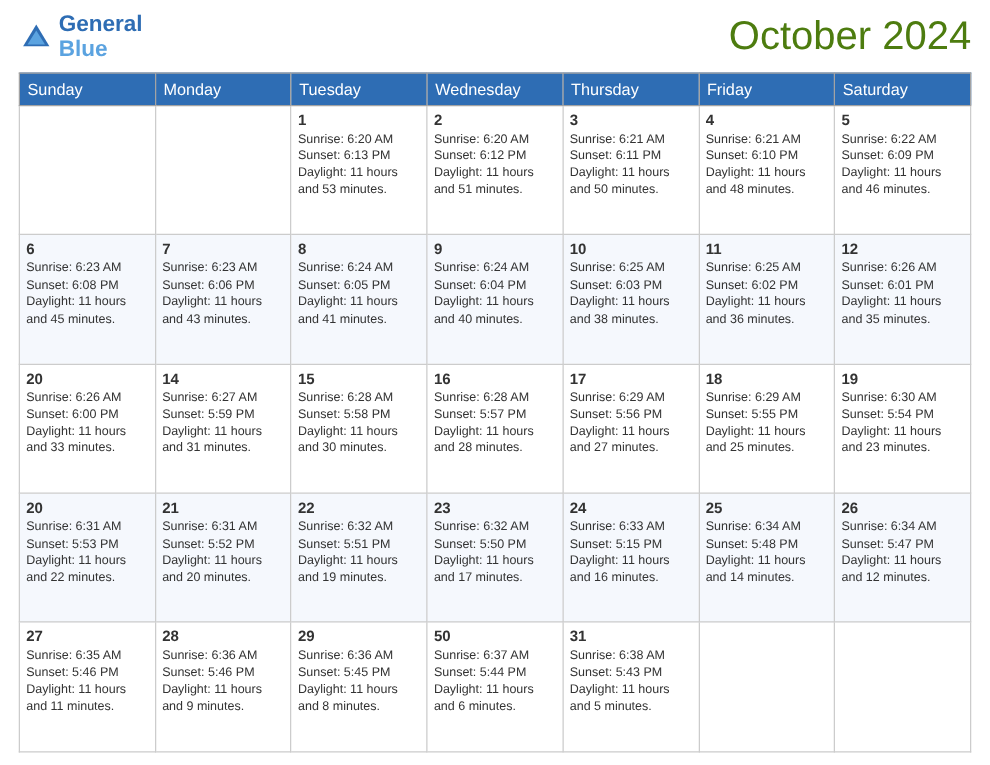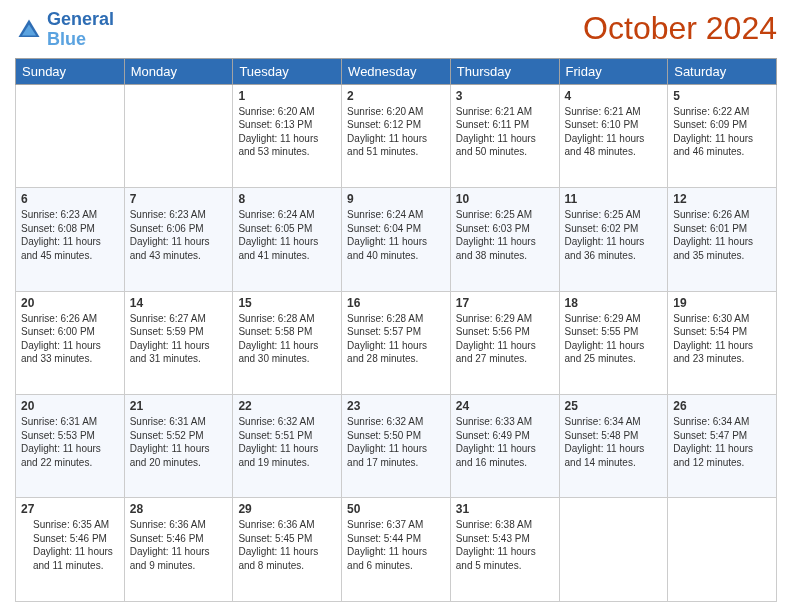--- a/index.html
+++ b/index.html
@@ -37,21 +37,21 @@
     .logo-icon {
       width: 28px;
       height: 28px;
     }
     .title-block {
       text-align: right;
     }
     .month-title {
       font-size: 32px;
       font-weight: normal;
-      color: #c2410c;
+      color: #4d7c0f;
     }
     .location-title {
       font-size: 15px;
       color: #444;
     }
     .calendar {
       flex: 1;
       border: 1px solid #ccc;
       border-collapse: collapse;
       width: 100%;
@@ -268,40 +268,40 @@
           </td>
           <td>
             <span class="day-num">23</span>
             <div class="cell-text" style="white-space: pre-line;">Sunrise: 6:32 AM
 Sunset: 5:50 PM
 Daylight: 11 hours and 17 minutes.</div>
           </td>
           <td>
             <span class="day-num">24</span>
             <div class="cell-text" style="white-space: pre-line;">Sunrise: 6:33 AM
-Sunset: 6:49 PM
+Sunset: 5:15 PM
 Daylight: 11 hours and 16 minutes.</div>
           </td>
           <td>
             <span class="day-num">25</span>
             <div class="cell-text" style="white-space: pre-line;">Sunrise: 6:34 AM
 Sunset: 5:48 PM
 Daylight: 11 hours and 14 minutes.</div>
           </td>
           <td>
             <span class="day-num">26</span>
             <div class="cell-text" style="white-space: pre-line;">Sunrise: 6:34 AM
 Sunset: 5:47 PM
 Daylight: 11 hours and 12 minutes.</div>
           </td>
         </tr>
         <tr>
           <td>
             <span class="day-num">27</span>
-            <div class="cell-text" style="white-space: pre-line; margin-left: 12px;">Sunrise: 6:35 AM
+            <div class="cell-text" style="white-space: pre-line;">Sunrise: 6:35 AM
 Sunset: 5:46 PM
 Daylight: 11 hours and 11 minutes.</div>
           </td>
           <td>
             <span class="day-num">28</span>
             <div class="cell-text" style="white-space: pre-line;">Sunrise: 6:36 AM
 Sunset: 5:46 PM
 Daylight: 11 hours and 9 minutes.</div>
           </td>
           <td>

